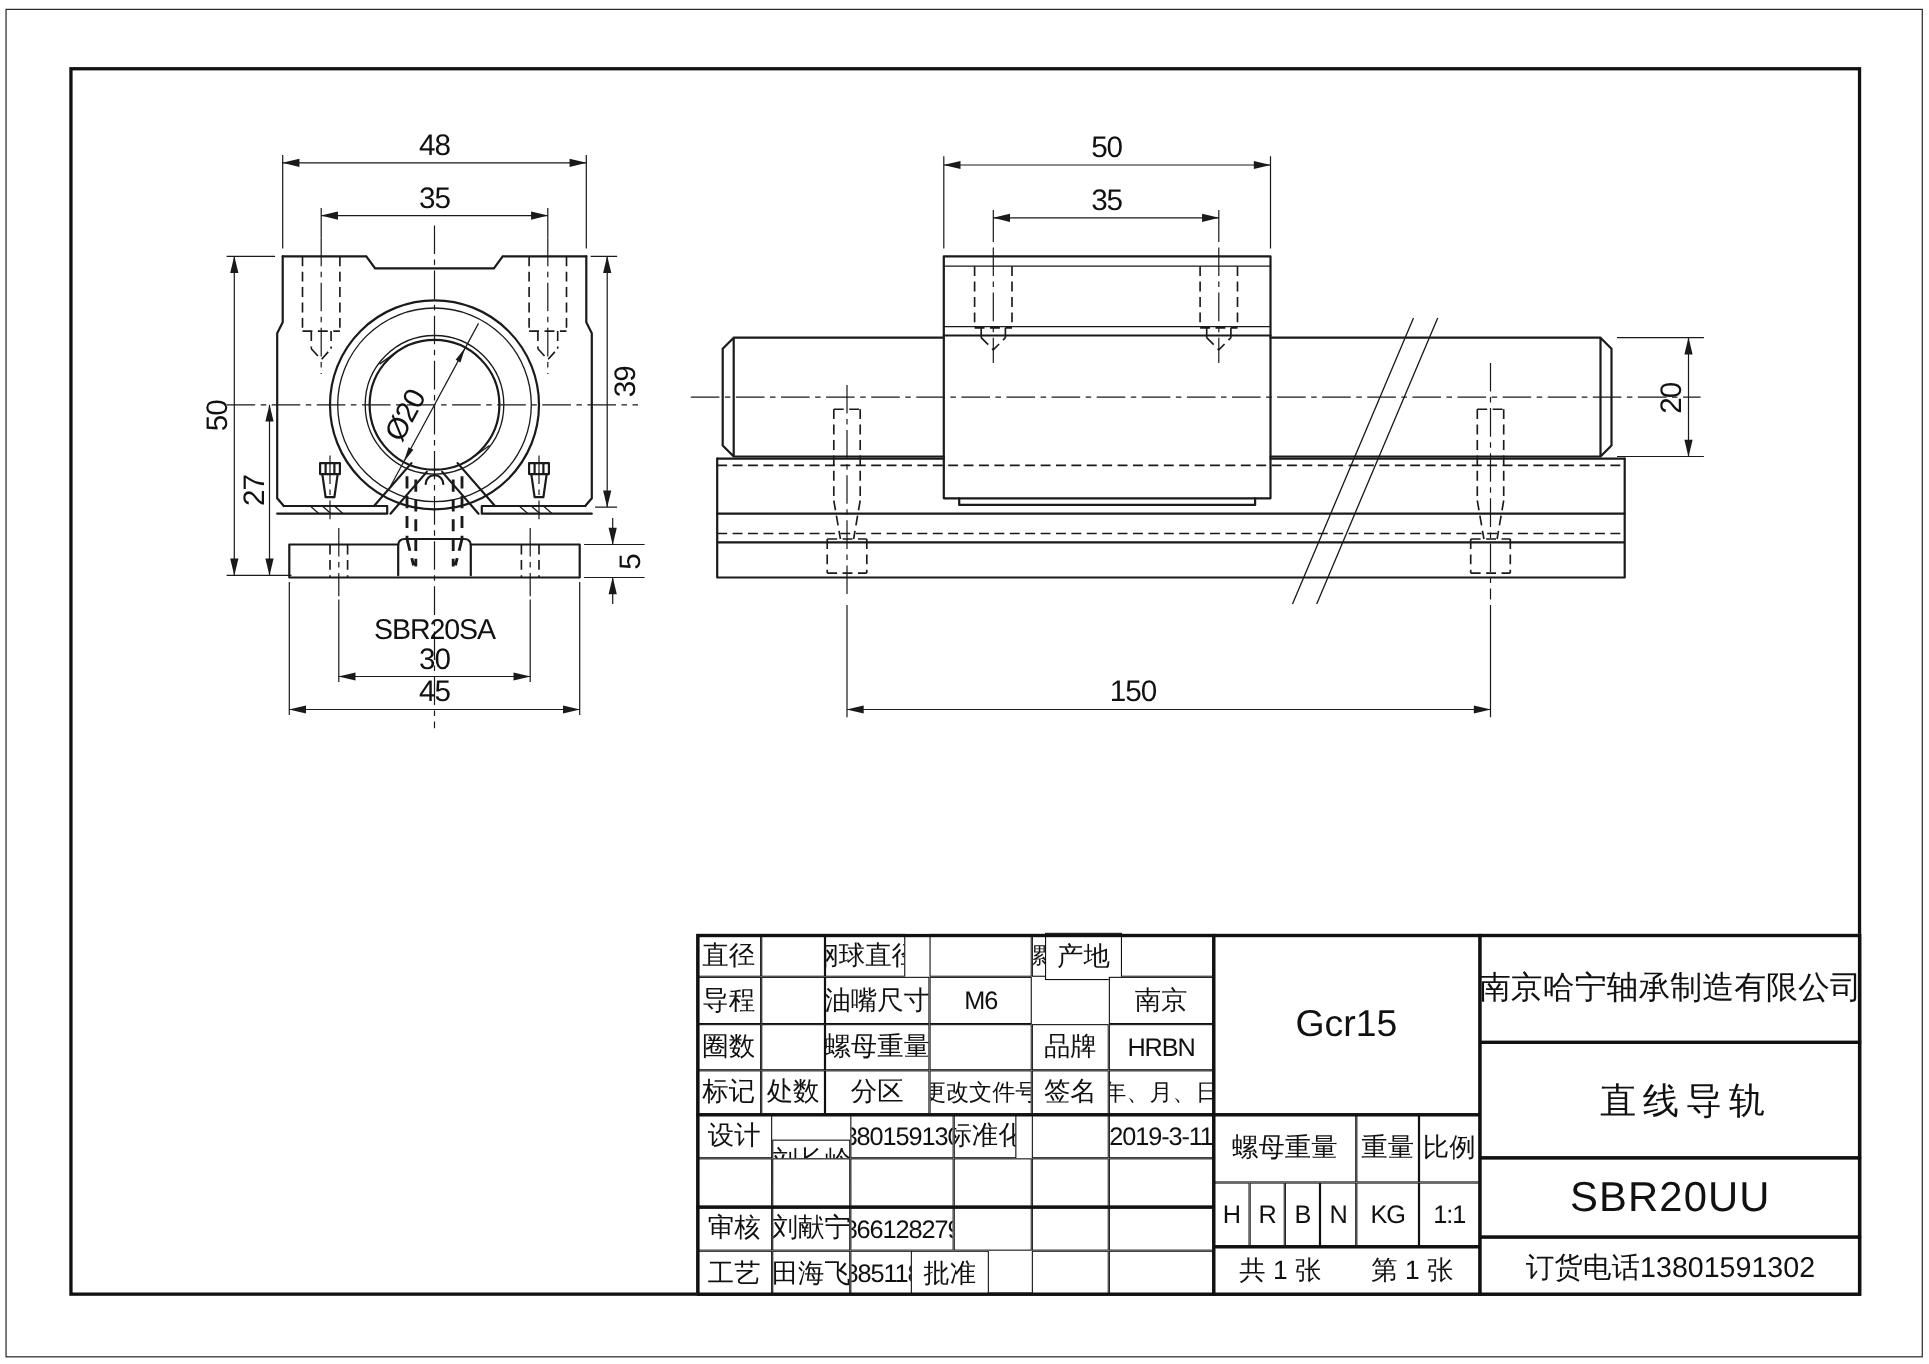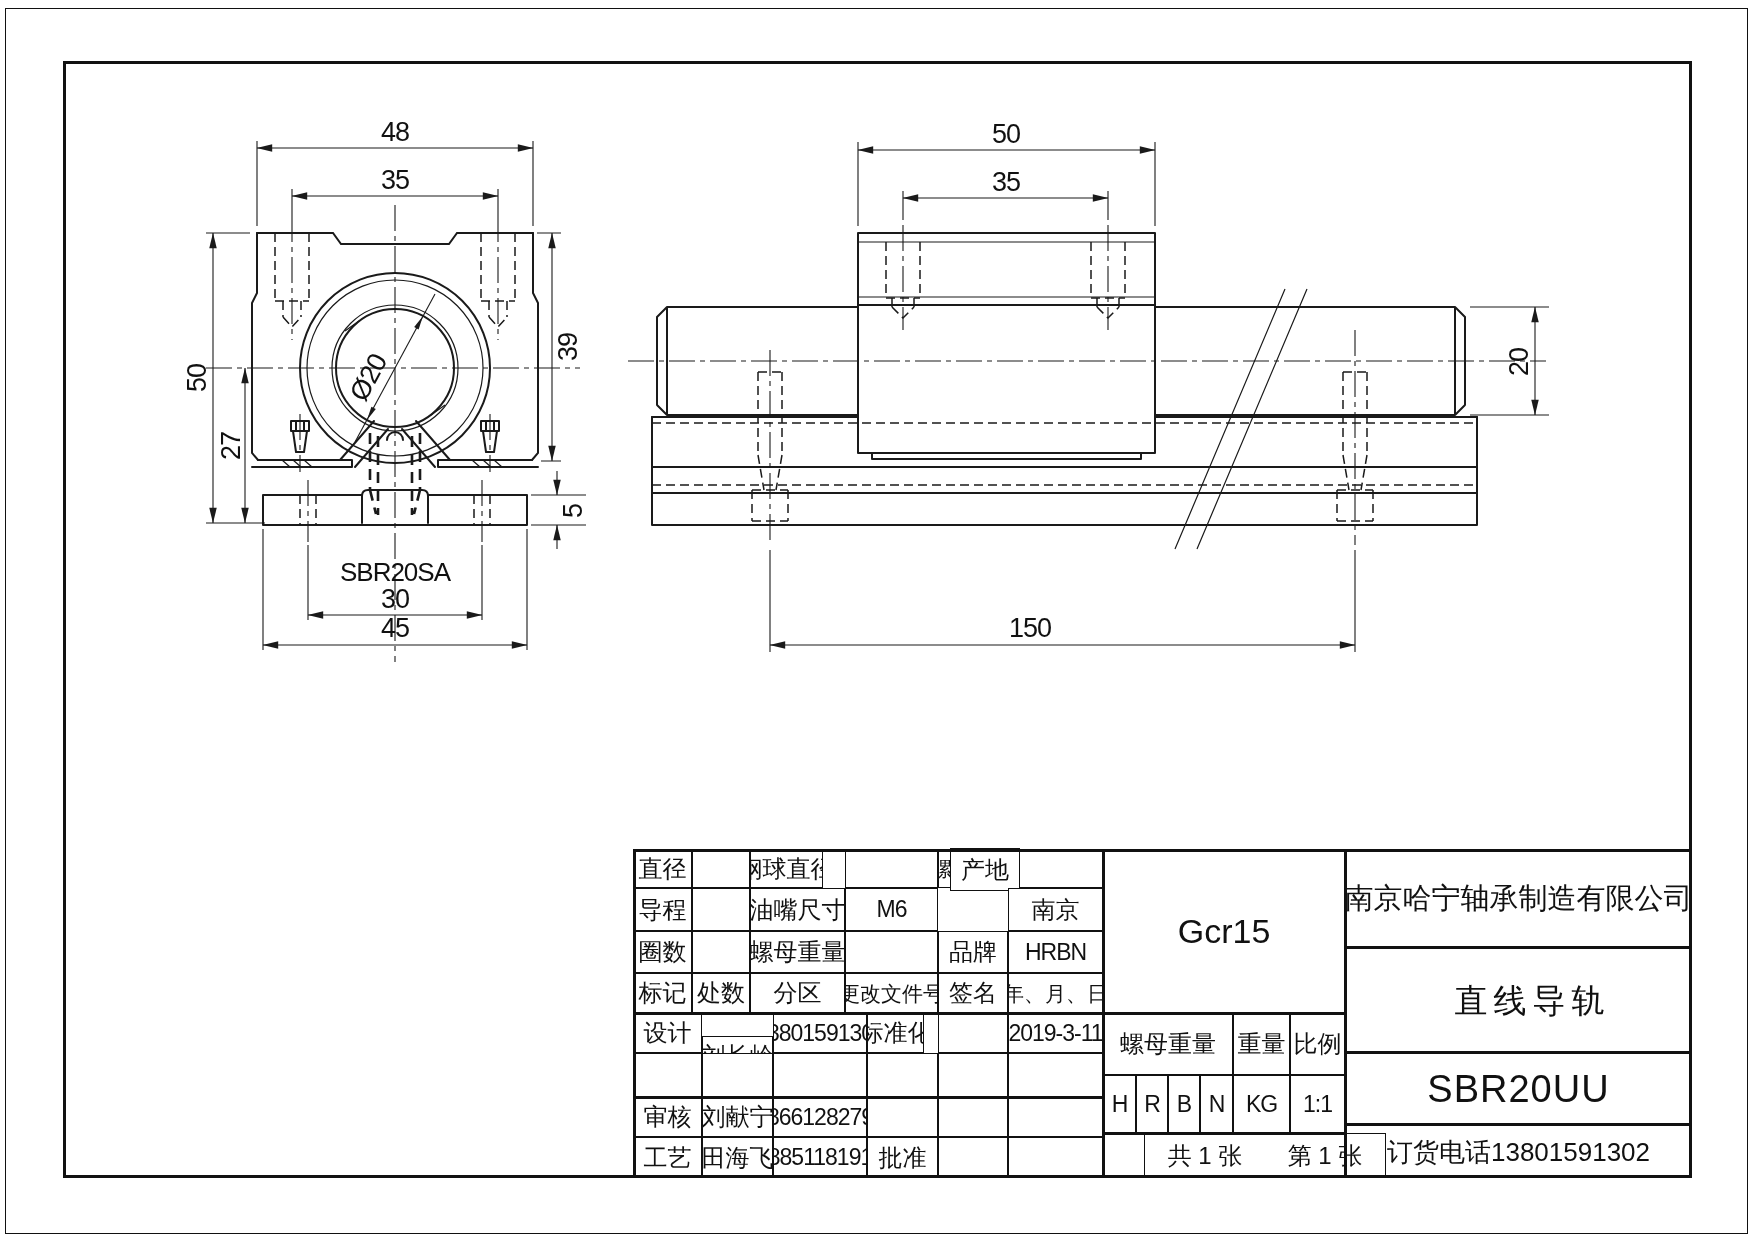--- a/index.html
+++ b/index.html
@@ -214,40 +214,40 @@
     <div class="tb-cell" style="left:633px;top:1097px;width:69px;height:40px;">审核</div>
     <div class="tb-cell" style="left:702px;top:1097px;width:71px;height:40px;">刘献宁</div>
     <div class="tb-cell tb-num" style="left:773px;top:1097px;width:94px;height:40px;">18661282794</div>
     <div class="tb-cell" style="left:867px;top:1097px;width:71px;height:40px;"></div>
     <div class="tb-cell" style="left:938px;top:1097px;width:70px;height:40px;"></div>
     <div class="tb-cell" style="left:1008px;top:1097px;width:95px;height:40px;"></div>
 
     <div class="tb-cell" style="left:633px;top:1137px;width:69px;height:41px;">工艺</div>
     <div class="tb-cell" style="left:702px;top:1137px;width:71px;height:41px;">田海飞</div>
     <div class="tb-cell tb-num" style="left:773px;top:1137px;width:94px;height:41px;">18851181919</div>
-    <div class="tb-cell" style="left:867px;top:1137px;width:71px;height:41px;">批准</div>
+    <div class="tb-cell" style="left:828px;top:1137px;width:71px;height:41px;">批准</div>
     <div class="tb-cell" style="left:938px;top:1137px;width:70px;height:41px;"></div>
     <div class="tb-cell" style="left:1008px;top:1137px;width:95px;height:41px;"></div>
 
     <div class="tb-cell tb-big" style="left:1103px;top:849px;width:242px;height:164px;">Gcr15</div>
     <div class="tb-cell tb-company" style="left:1345px;top:849px;width:347px;height:99px;">南京哈宁轴承制造有限公司</div>
     <div class="tb-cell tb-product" style="left:1345px;top:948px;width:347px;height:105px;">直线导轨</div>
     <div class="tb-cell tb-part" style="left:1345px;top:1053px;width:347px;height:72px;">SBR20UU</div>
     <div class="tb-cell tb-phone" style="left:1345px;top:1125px;width:347px;height:53px;">订货电话13801591302</div>
 
     <div class="tb-cell" style="left:1103px;top:1013px;width:130px;height:62px;">螺母重量</div>
     <div class="tb-cell" style="left:1233px;top:1013px;width:57px;height:62px;">重量</div>
     <div class="tb-cell" style="left:1290px;top:1013px;width:55px;height:62px;">比例</div>
     <div class="tb-cell tb-num" style="left:1103px;top:1075px;width:33px;height:58px;">H</div>
     <div class="tb-cell tb-num" style="left:1136px;top:1075px;width:32px;height:58px;">R</div>
     <div class="tb-cell tb-num" style="left:1168px;top:1075px;width:32px;height:58px;">B</div>
     <div class="tb-cell tb-num" style="left:1200px;top:1075px;width:33px;height:58px;">N</div>
     <div class="tb-cell tb-num" style="left:1233px;top:1075px;width:57px;height:58px;">KG</div>
     <div class="tb-cell tb-num" style="left:1290px;top:1075px;width:55px;height:58px;">1:1</div>
-    <div class="tb-cell sheets" style="left:1103px;top:1133px;width:242px;height:45px;margin-left:41px;">
+    <div class="tb-cell sheets" style="left:1103px;top:1133px;width:242px;height:45px;">
       <span>共 1 张</span>
       <span>第 1 张</span>
     </div>
 
     <div class="thick" style="left:633px;top:849px;width:1059px;height:329px;border:3px solid #111;"></div>
     <div class="thick" style="left:1102px;top:849px;width:3px;height:329px;background:#111;"></div>
     <div class="thick" style="left:1344px;top:849px;width:3px;height:329px;background:#111;"></div>
     <div class="thick" style="left:633px;top:1012px;width:712px;height:3px;background:#111;"></div>
     <div class="thick" style="left:633px;top:1096px;width:470px;height:3px;background:#111;"></div>
     <div class="thick" style="left:1103px;top:1132px;width:242px;height:3px;background:#111;"></div>

